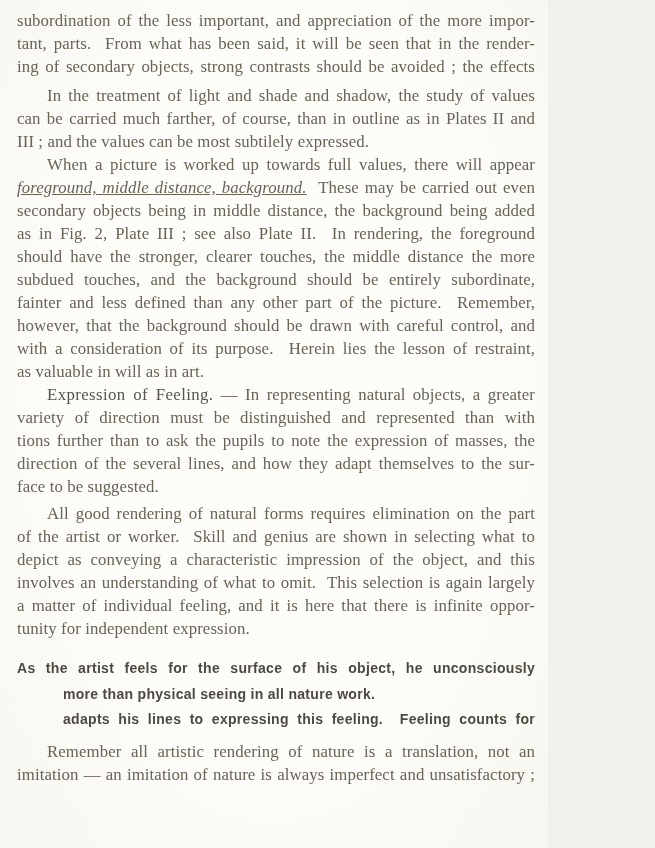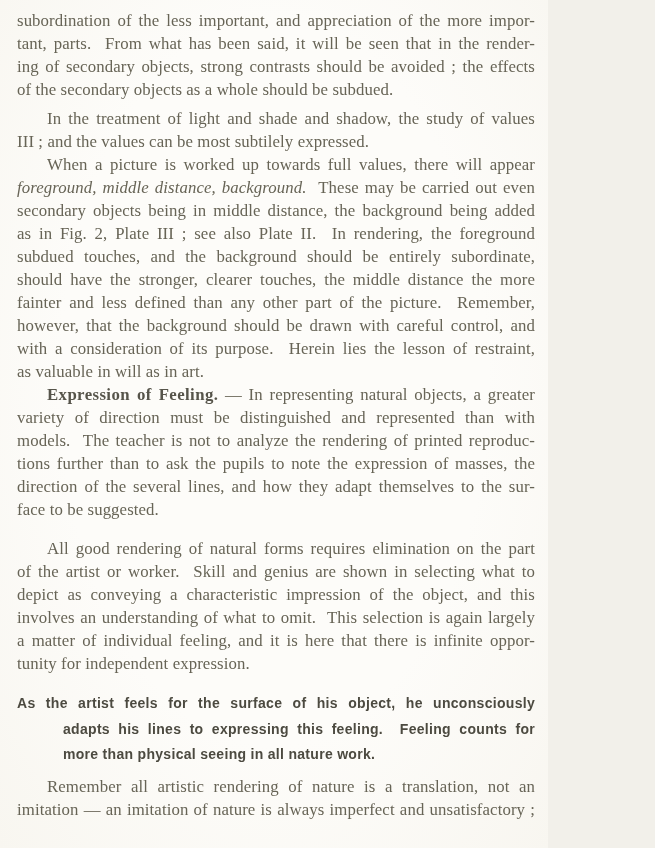--- a/index.html
+++ b/index.html
@@ -20,39 +20,39 @@
     background: radial-gradient(ellipse at 50% 45%, #fdfcf9 55%, #f8f6f0 100%);
     font-family: "Liberation Serif", "DejaVu Serif", serif;
     font-size: 16.8px;
     letter-spacing: 0.1px;
     color: #676456;
     text-rendering: optimizeLegibility;
   }
   .para { margin: 0; }
   
   .para:nth-child(2) { margin-top: 6px; }
-  .para:nth-child(5) { margin-top: 16px; }
+  .para:nth-child(5) { margin-top: 4px; }
   .para:nth-child(6) { margin-top: 16px; margin-bottom: 7px; }
 
   .line {
     line-height: 23px;
     height: 23px;
     overflow: hidden;
     text-align: justify;
     text-align-last: justify;
     -moz-text-align-last: justify;
   }
   .line.end {
     text-align-last: left;
     -moz-text-align-last: left;
   }
   .line.first { text-indent: 30px; }
 
-  .seg-i { font-style: italic; }
-  .seg-b { font-weight: bold; color: #56544a; letter-spacing: 0.4px; }
+  .seg-i { font-style: italic; text-decoration: underline; }
+  .seg-b { font-weight: normal; color: #56544a; letter-spacing: 0.4px; }
 
   
   .para.emphasis {
     font-family: "Liberation Sans", "DejaVu Sans", sans-serif;
     font-weight: bold;
     font-size: 14px;
     color: #4c4a40;
     letter-spacing: 0.3px;
   }
   .para.emphasis .line {
@@ -62,56 +62,55 @@
   .para.emphasis .line.cont { padding-left: 46px; }
 </style>
 </head>
 <body>
 
 <div class="page" id="page">
     <div class="para body">
       <div class="line"><span class="seg-r">subordination of the less important, and appreciation of the more impor-</span></div>
       <div class="line"><span class="seg-r">tant, parts.&nbsp; From what has been said, it will be seen that in the render-</span></div>
       <div class="line"><span class="seg-r">ing of secondary objects, strong contrasts should be avoided&nbsp;; the effects</span></div>
-      <div class="line end"><span class="seg-r">of the secondary objects as a whole should be subdued.</span></div>
     </div>
     <div class="para body">
       <div class="line first"><span class="seg-r">In the treatment of light and shade and shadow, the study of values</span></div>
+      <div class="line"><span class="seg-r">can be carried much farther, of course, than in outline as in Plates II and</span></div>
       <div class="line end"><span class="seg-r">III&nbsp;; and the values can be most subtilely expressed.</span></div>
     </div>
     <div class="para body">
       <div class="line first"><span class="seg-r">When a picture is worked up towards full values, there will appear</span></div>
       <div class="line"><span class="seg-i">foreground, middle distance, background.</span><span class="seg-r">&nbsp; These may be carried out even</span></div>
       <div class="line"><span class="seg-r">secondary objects being in middle distance, the background being added</span></div>
       <div class="line"><span class="seg-r">as in Fig. 2, Plate III&nbsp;; see also Plate II.&nbsp; In rendering, the foreground</span></div>
+      <div class="line"><span class="seg-r">should have the stronger, clearer touches, the middle distance the more</span></div>
       <div class="line"><span class="seg-r">subdued touches, and the background should be entirely subordinate,</span></div>
-      <div class="line"><span class="seg-r">should have the stronger, clearer touches, the middle distance the more</span></div>
       <div class="line"><span class="seg-r">fainter and less defined than any other part of the picture.&nbsp; Remember,</span></div>
       <div class="line"><span class="seg-r">however, that the background should be drawn with careful control, and</span></div>
       <div class="line"><span class="seg-r">with a consideration of its purpose.&nbsp; Herein lies the lesson of restraint,</span></div>
       <div class="line end"><span class="seg-r">as valuable in will as in art.</span></div>
     </div>
     <div class="para body">
       <div class="line first"><span class="seg-b">Expression of Feeling.</span><span class="seg-r"> — In representing natural objects, a greater</span></div>
       <div class="line"><span class="seg-r">variety of direction must be distinguished and represented than with</span></div>
-      <div class="line"><span class="seg-r">models.&nbsp; The teacher is not to analyze the rendering of printed reproduc-</span></div>
       <div class="line"><span class="seg-r">tions further than to ask the pupils to note the expression of masses, the</span></div>
       <div class="line"><span class="seg-r">direction of the several lines, and how they adapt themselves to the sur-</span></div>
       <div class="line end"><span class="seg-r">face to be suggested.</span></div>
     </div>
     <div class="para body">
       <div class="line first"><span class="seg-r">All good rendering of natural forms requires elimination on the part</span></div>
       <div class="line"><span class="seg-r">of the artist or worker.&nbsp; Skill and genius are shown in selecting what to</span></div>
       <div class="line"><span class="seg-r">depict as conveying a characteristic impression of the object, and this</span></div>
       <div class="line"><span class="seg-r">involves an understanding of what to omit.&nbsp; This selection is again largely</span></div>
       <div class="line"><span class="seg-r">a matter of individual feeling, and it is here that there is infinite oppor-</span></div>
       <div class="line end"><span class="seg-r">tunity for independent expression.</span></div>
     </div>
     <div class="para emphasis">
       <div class="line"><span class="seg-r">As the artist feels for the surface of his object, he unconsciously</span></div>
+      <div class="line end cont"><span class="seg-r">more than physical seeing in all nature work.</span></div>
       <div class="line cont"><span class="seg-r">adapts his lines to expressing this feeling.&nbsp; Feeling counts for</span></div>
-      <div class="line end cont"><span class="seg-r">more than physical seeing in all nature work.</span></div>
     </div>
     <div class="para body">
       <div class="line first"><span class="seg-r">Remember all artistic rendering of nature is a translation, not an</span></div>
       <div class="line"><span class="seg-r">imitation — an imitation of nature is always imperfect and unsatisfactory&nbsp;;</span></div>
     </div>
   </div>
 
 </body></html>

